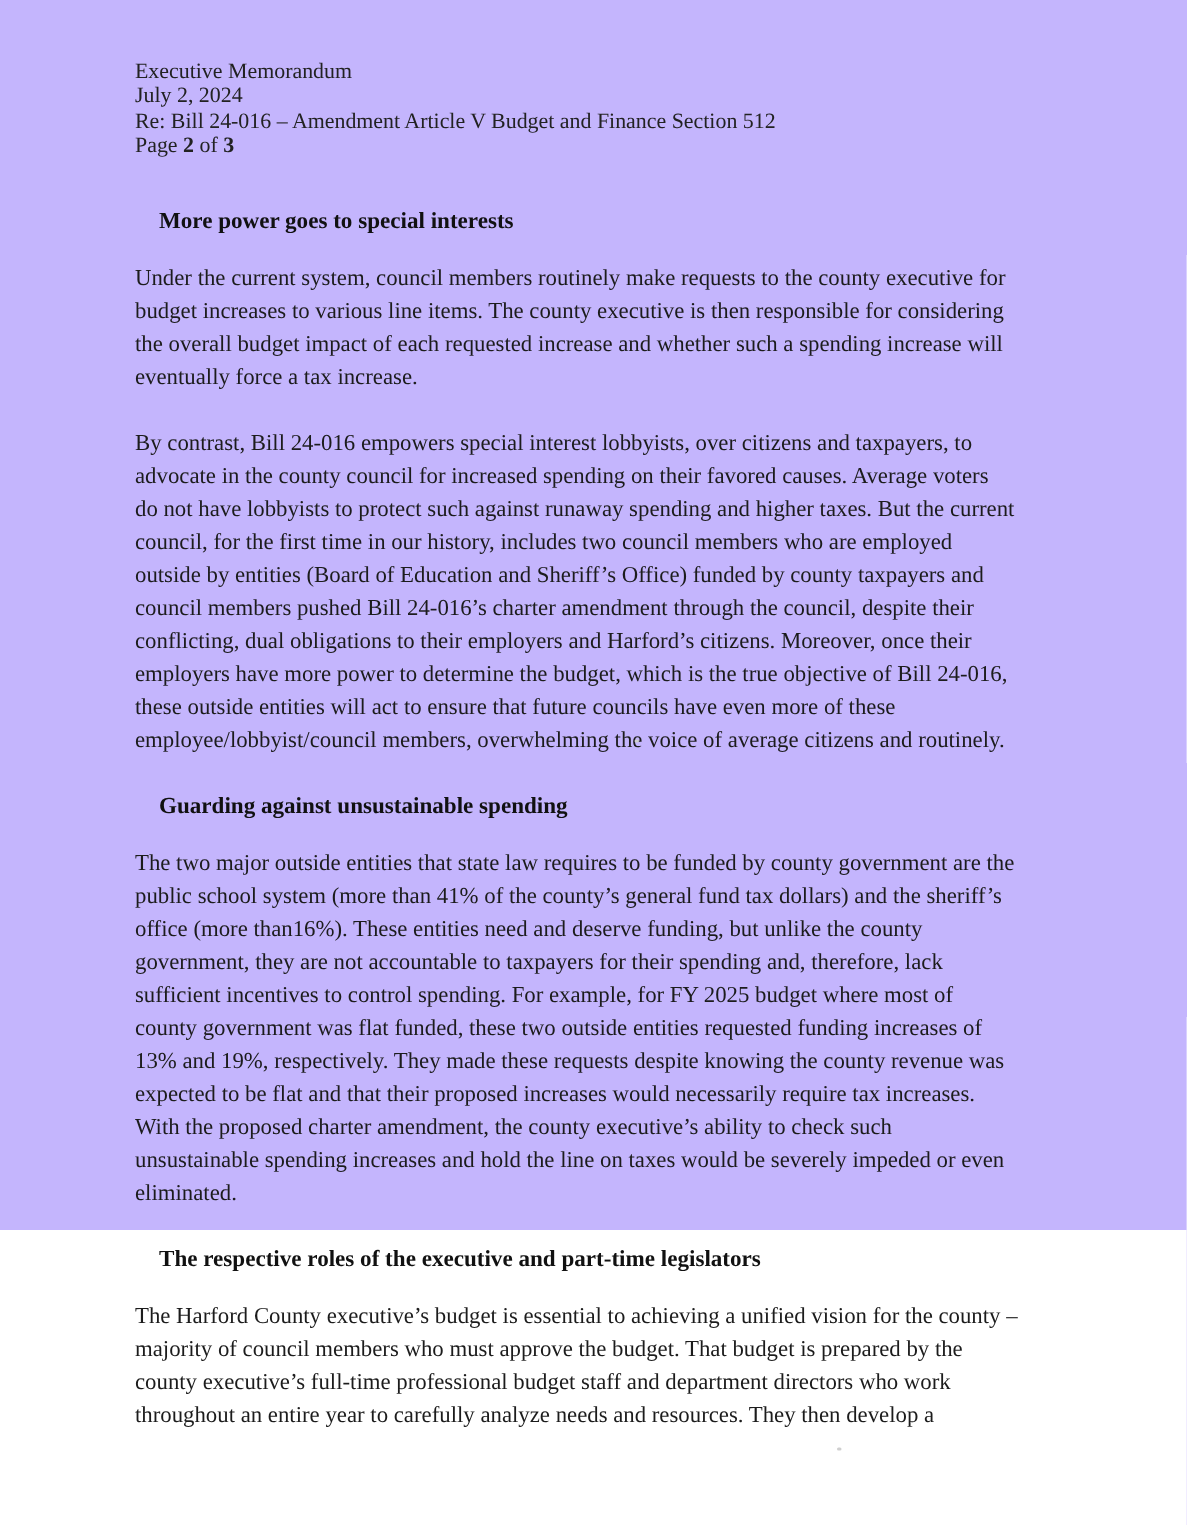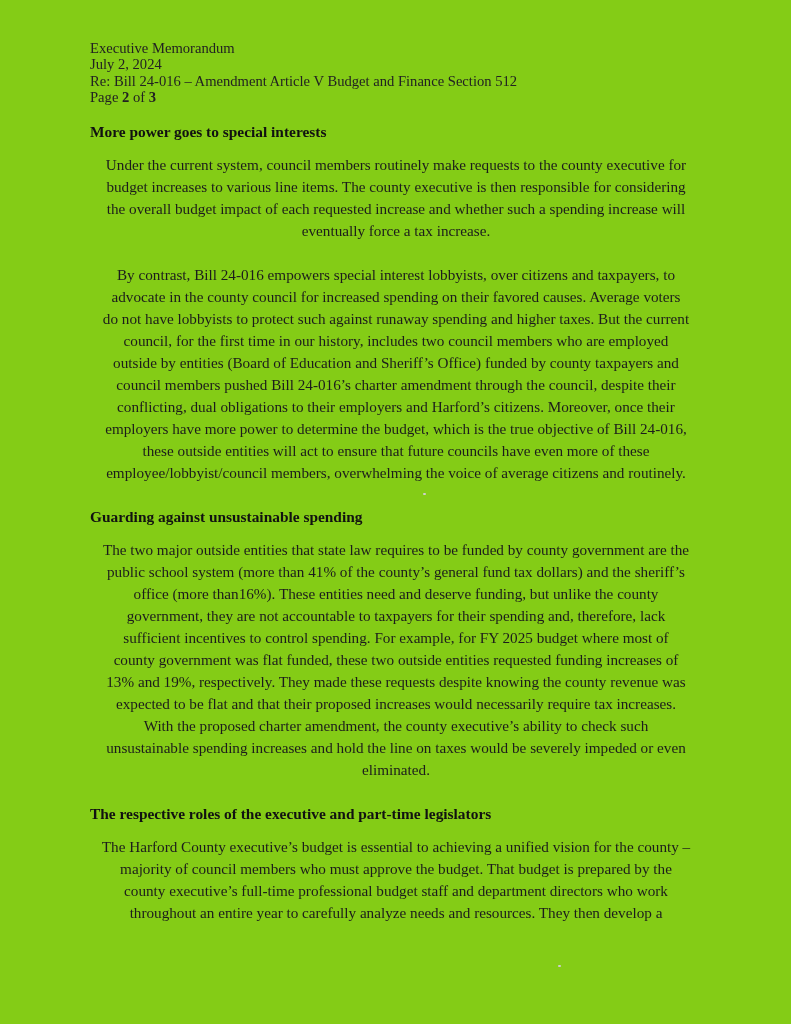--- a/index.html
+++ b/index.html
@@ -13,22 +13,22 @@
       position: relative;
       overflow: hidden;
       font-family: "Liberation Serif", "DejaVu Serif", serif;
       color: #1a1a1a;
     }
     .page {
       position: absolute;
       left: 0;
       top: 0;
       width: 791px;
-      height: 1024px;
-      background: #84cc16;
+      height: 820px;
+      background: #c4b5fd;
     }
     .header {
       position: absolute;
       left: 90px;
       top: 40px;
       font-size: 14.6px;
       line-height: 16.4px;
       color: #222;
     }
     .header div { white-space: nowrap; }
@@ -37,28 +37,28 @@
       position: absolute;
       left: 90px;
       top: 121px;
       width: 612px;
       font-size: 15.2px;
       line-height: 22px;
       color: #1c1c1c;
     }
     .section-heading {
       font-weight: bold;
-      margin: 0;
+      margin: 16px;
       line-height: 22px;
       font-size: 15.4px;
       color: #111;
     }
     .para {
       margin: 11px 0 22px 0;
-      text-align: center;
+      text-align: left;
     }
     .para .line {
       display: block;
       white-space: nowrap;
     }
     .speck {
       position: absolute;
       width: 3px;
       height: 2px;
       background: #cfcfcf;

